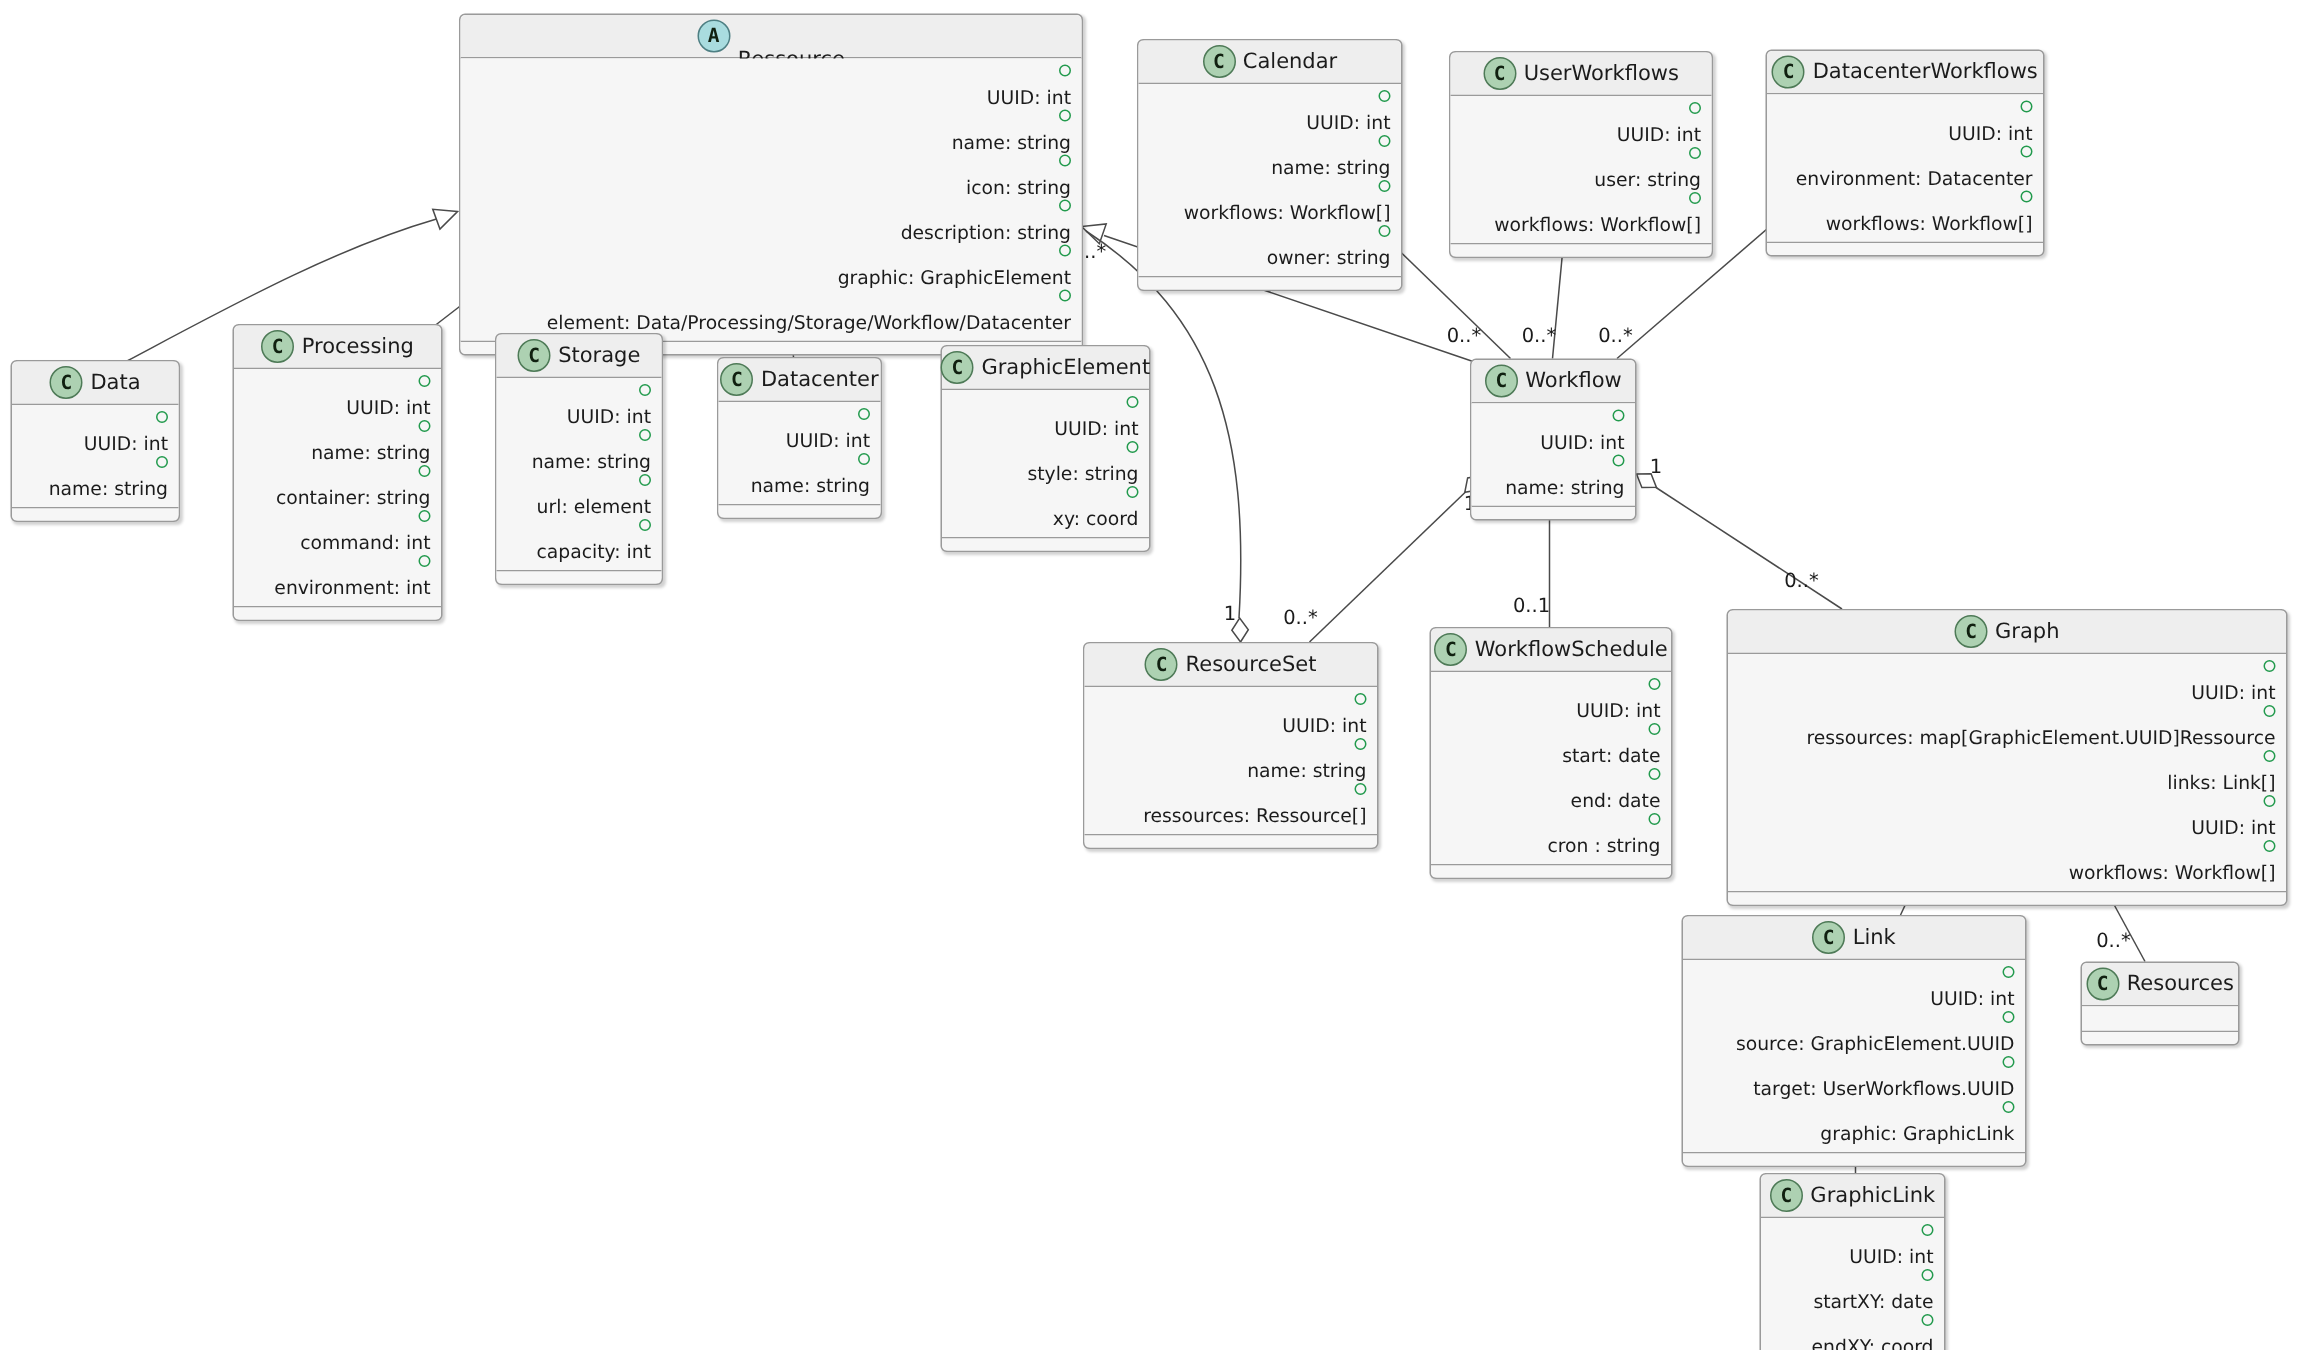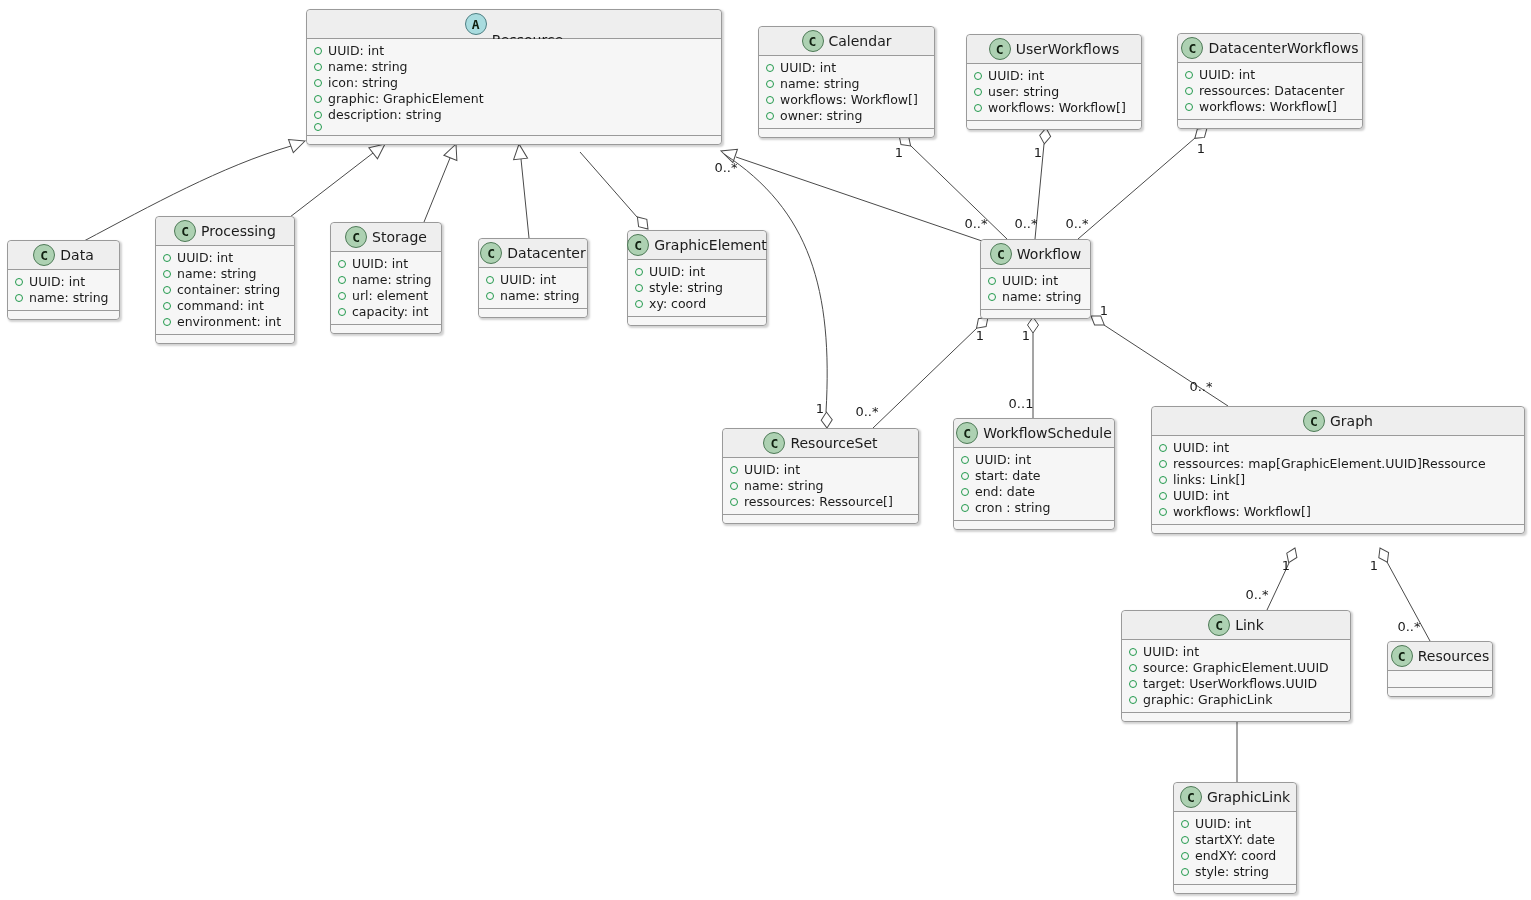--- a/index.html
+++ b/index.html
@@ -44,22 +44,22 @@
   .uml-class .hdr .cicon.kind-class{background:var(--class-icon-bg,#ADD1B2);border:1px solid var(--class-icon-border,#4e7a57);}
   .uml-class .hdr .cicon.kind-abstract{background:var(--abstract-icon-bg,#A9DCDF);border:1px solid var(--abstract-icon-border,#4e7f83);}
   .uml-class.abstract .hdr .cname{margin-top:32px;}
   .uml-class .attrs{
     flex:1 1 auto;
     padding:4px 7px;
     background:var(--box-bg,#f6f6f6);
     min-height:8px;
   }
   .attr-row{
-    display:flex;align-items:center;gap:6px;
-    line-height:16px;font-size:12.5px;white-space:nowrap;
+    display:flex;align-items:flex-end;gap:6px;
+    line-height:16px;font-size:12.5px;white-space:nowrap;flex-direction:column;
   }
   .attr-row .bullet{
     width:6px;height:6px;min-width:6px;border-radius:50%;
     border:1.4px solid var(--bullet,#229a4d);background:transparent;
   }
   .uml-class .methods{
     height:8px;min-height:8px;
     border-top:1px solid var(--border,#9a9a9a);
     background:var(--box-bg,#f6f6f6);
     border-radius:0 0 4px 4px;
@@ -133,28 +133,29 @@
         <div class="attr-row">
     <span class="bullet"></span>
     <span class="attr-text">name: string</span>
   </div>
         <div class="attr-row">
     <span class="bullet"></span>
     <span class="attr-text">icon: string</span>
   </div>
         <div class="attr-row">
     <span class="bullet"></span>
+    <span class="attr-text">description: string</span>
+  </div>
+        <div class="attr-row">
+    <span class="bullet"></span>
     <span class="attr-text">graphic: GraphicElement</span>
   </div>
         <div class="attr-row">
     <span class="bullet"></span>
-    <span class="attr-text">description: string</span>
-  </div>
-        <div class="attr-row">
-    <span class="bullet"></span>
+    <span class="attr-text">element: Data/Processing/Storage/Workflow/Datacenter</span>
   </div>
       </div>
     <div class="methods"></div>
   </div>
     <div class="uml-class" style="left: 758px; top: 26px; width: 177px;">
     <div class="hdr">
       <span class="cicon kind-class">C</span>
       <span class="cname">Calendar</span>
     </div>
     <div class="attrs">
@@ -203,21 +204,21 @@
       <span class="cicon kind-class">C</span>
       <span class="cname">DatacenterWorkflows</span>
     </div>
     <div class="attrs">
         <div class="attr-row">
     <span class="bullet"></span>
     <span class="attr-text">UUID: int</span>
   </div>
         <div class="attr-row">
     <span class="bullet"></span>
-    <span class="attr-text">ressources: Datacenter</span>
+    <span class="attr-text">environment: Datacenter</span>
   </div>
         <div class="attr-row">
     <span class="bullet"></span>
     <span class="attr-text">workflows: Workflow[]</span>
   </div>
       </div>
     <div class="methods"></div>
   </div>
     <div class="uml-class" style="left: 7px; top: 240px; width: 113px;">
     <div class="hdr">

